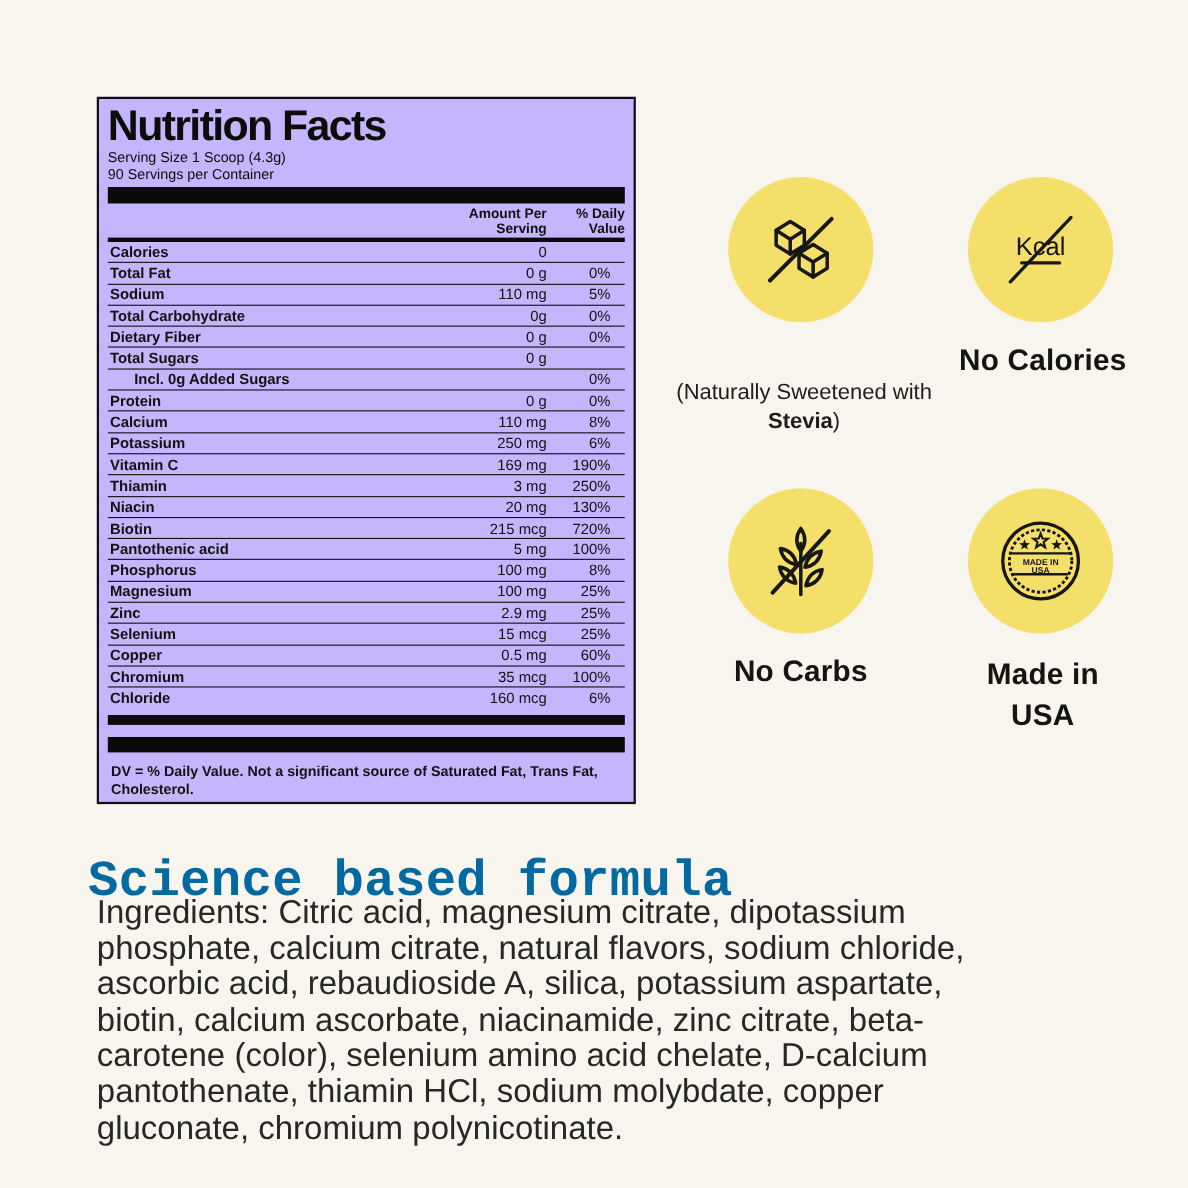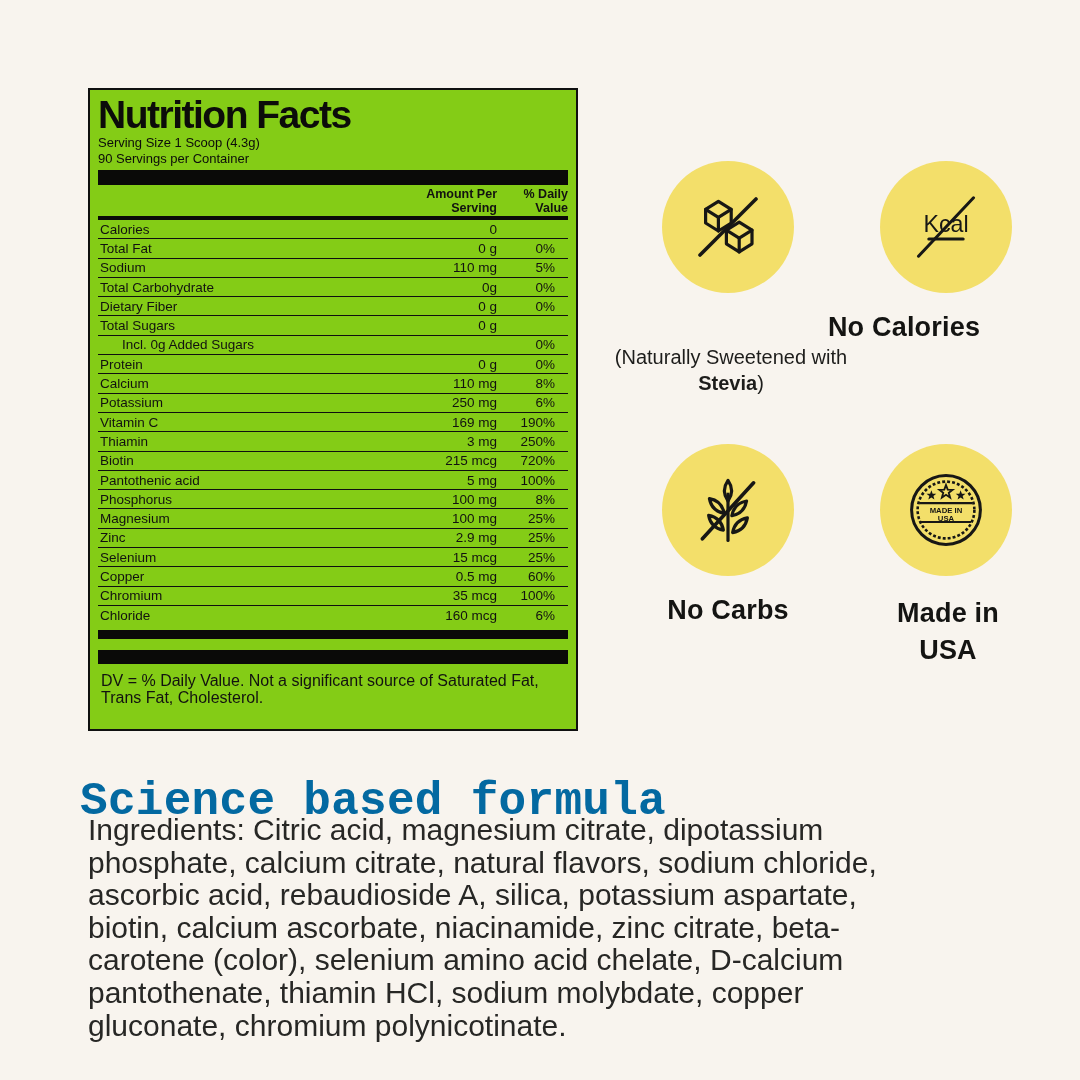--- a/index.html
+++ b/index.html
@@ -9,21 +9,21 @@
     background:#f8f4ee;
     position:relative;
     overflow:hidden;
     color:#121210;
   }
   .stage { position:absolute; inset:0; width:1080px; height:1080px; }
 
   
   .nlabel {
     position:absolute; left:88px; top:88px; width:490px; height:643px;
-    background:#84cc16; border:2px solid #101010;
+    background:#c4b5fd; border:2px solid #101010;
     padding:5px 8px 0 8px; overflow:hidden;
   }
   .nlabel .ntitle {
     font-size:39px; line-height:40px; font-weight:bold; letter-spacing:-1.5px;
     color:#0c0c0a;
   }
   .nlabel .nserv { font-size:13px; line-height:16px; color:#0c0c0a; }
   .bar { background:#0a0a08; width:100%; }
   .bar-thick1 { height:15px; margin-top:3px; }
   .bar-thin   { height:4px; }
@@ -32,25 +32,25 @@
 
   .nrow, .nhead {
     display:grid; grid-template-columns:1fr 120px 71px;
     align-items:center;
   }
   .nhead { height:30px; margin-top:1px; font-size:12.5px; font-weight:bold; }
   .nhead .namt { text-align:right; }
   .nhead .ndv  { text-align:right; }
   .nrow { height:19.3px; border-bottom:1.5px solid #101010; font-size:13.5px; }
   .nrow:last-child { border-bottom:none; }
-  .nrow .nname { padding-left:2px; white-space:nowrap; }
+  .nrow .nname { padding-left:2px; white-space:nowrap;font-weight:bold; }
   .nrow.indent .nname { padding-left:24px; }
   .nrow .namt { text-align:right; white-space:nowrap; }
   .nrow .ndv  { text-align:right; padding-right:13px; white-space:nowrap; }
-  .nfoot { margin-top:8px; font-size:16px; line-height:17px; padding-left:3px; }
+  .nfoot { margin-top:8px; font-size:13px; line-height:17px; padding-left:3px;font-weight:bold; }
 
   
   .badge-circle {
     position:absolute; width:132px; height:132px; border-radius:50%;
     background:#f3df6a; display:flex; align-items:center; justify-content:center;text-align:right;
   }
   .badge-label {
     position:absolute; width:220px; text-align:center;
     font-size:27px; font-weight:bold; color:#141412; letter-spacing:.2px;
   }
@@ -144,20 +144,25 @@
       <span class="nname">Vitamin C</span>
       <span class="namt">169 mg</span>
       <span class="ndv">190%</span>
     </div>
         <div class="nrow">
       <span class="nname">Thiamin</span>
       <span class="namt">3 mg</span>
       <span class="ndv">250%</span>
     </div>
         <div class="nrow">
+      <span class="nname">Niacin</span>
+      <span class="namt">20 mg</span>
+      <span class="ndv">130%</span>
+    </div>
+        <div class="nrow">
       <span class="nname">Biotin</span>
       <span class="namt">215 mcg</span>
       <span class="ndv">720%</span>
     </div>
         <div class="nrow">
       <span class="nname">Pantothenic acid</span>
       <span class="namt">5 mg</span>
       <span class="ndv">100%</span>
     </div>
         <div class="nrow">
@@ -222,21 +227,21 @@
 
   <div class="badge-circle" style="left:880px; top:161px;">
     <span>
       <svg width="86" height="86" viewBox="0 0 100 100" fill="none" stroke="#171715" stroke-width="3" stroke-linecap="round">
         <text x="50" y="56" text-anchor="middle" font-family="Liberation Sans, sans-serif" font-size="27" fill="#171715" stroke="none">Kcal</text>
         <line x1="30" y1="64" x2="70" y2="64" stroke-width="3.5"></line>
         <line x1="18" y1="84" x2="82" y2="16" stroke-width="3.5"></line>
       </svg>
     </span>
   </div>
-  <div class="badge-label" style="left:794px; top:312px;">No Calories</div>
+  <div class="badge-label" style="left:838px; top:312px;">No Calories</div>
 
   <div class="badge-circle" style="left:662px; top:444px;">
     <span>
       <svg width="80" height="80" viewBox="0 0 100 100" fill="none" stroke="#171715" stroke-width="4" stroke-linecap="round" stroke-linejoin="round">
         <line x1="50" y1="88" x2="50" y2="30"></line>
         <path d="M0,-13 Q9,0 0,13 Q-9,0 0,-13 Z" transform="translate(50,26)"></path>
         <path d="M0,-13 Q9,0 0,13 Q-9,0 0,-13 Z" transform="translate(36,45) rotate(-45)"></path>
         <path d="M0,-13 Q9,0 0,13 Q-9,0 0,-13 Z" transform="translate(64,48) rotate(45)"></path>
         <path d="M0,-13 Q9,0 0,13 Q-9,0 0,-13 Z" transform="translate(35,66) rotate(-45)"></path>
         <path d="M0,-13 Q9,0 0,13 Q-9,0 0,-13 Z" transform="translate(65,69) rotate(45)"></path>

